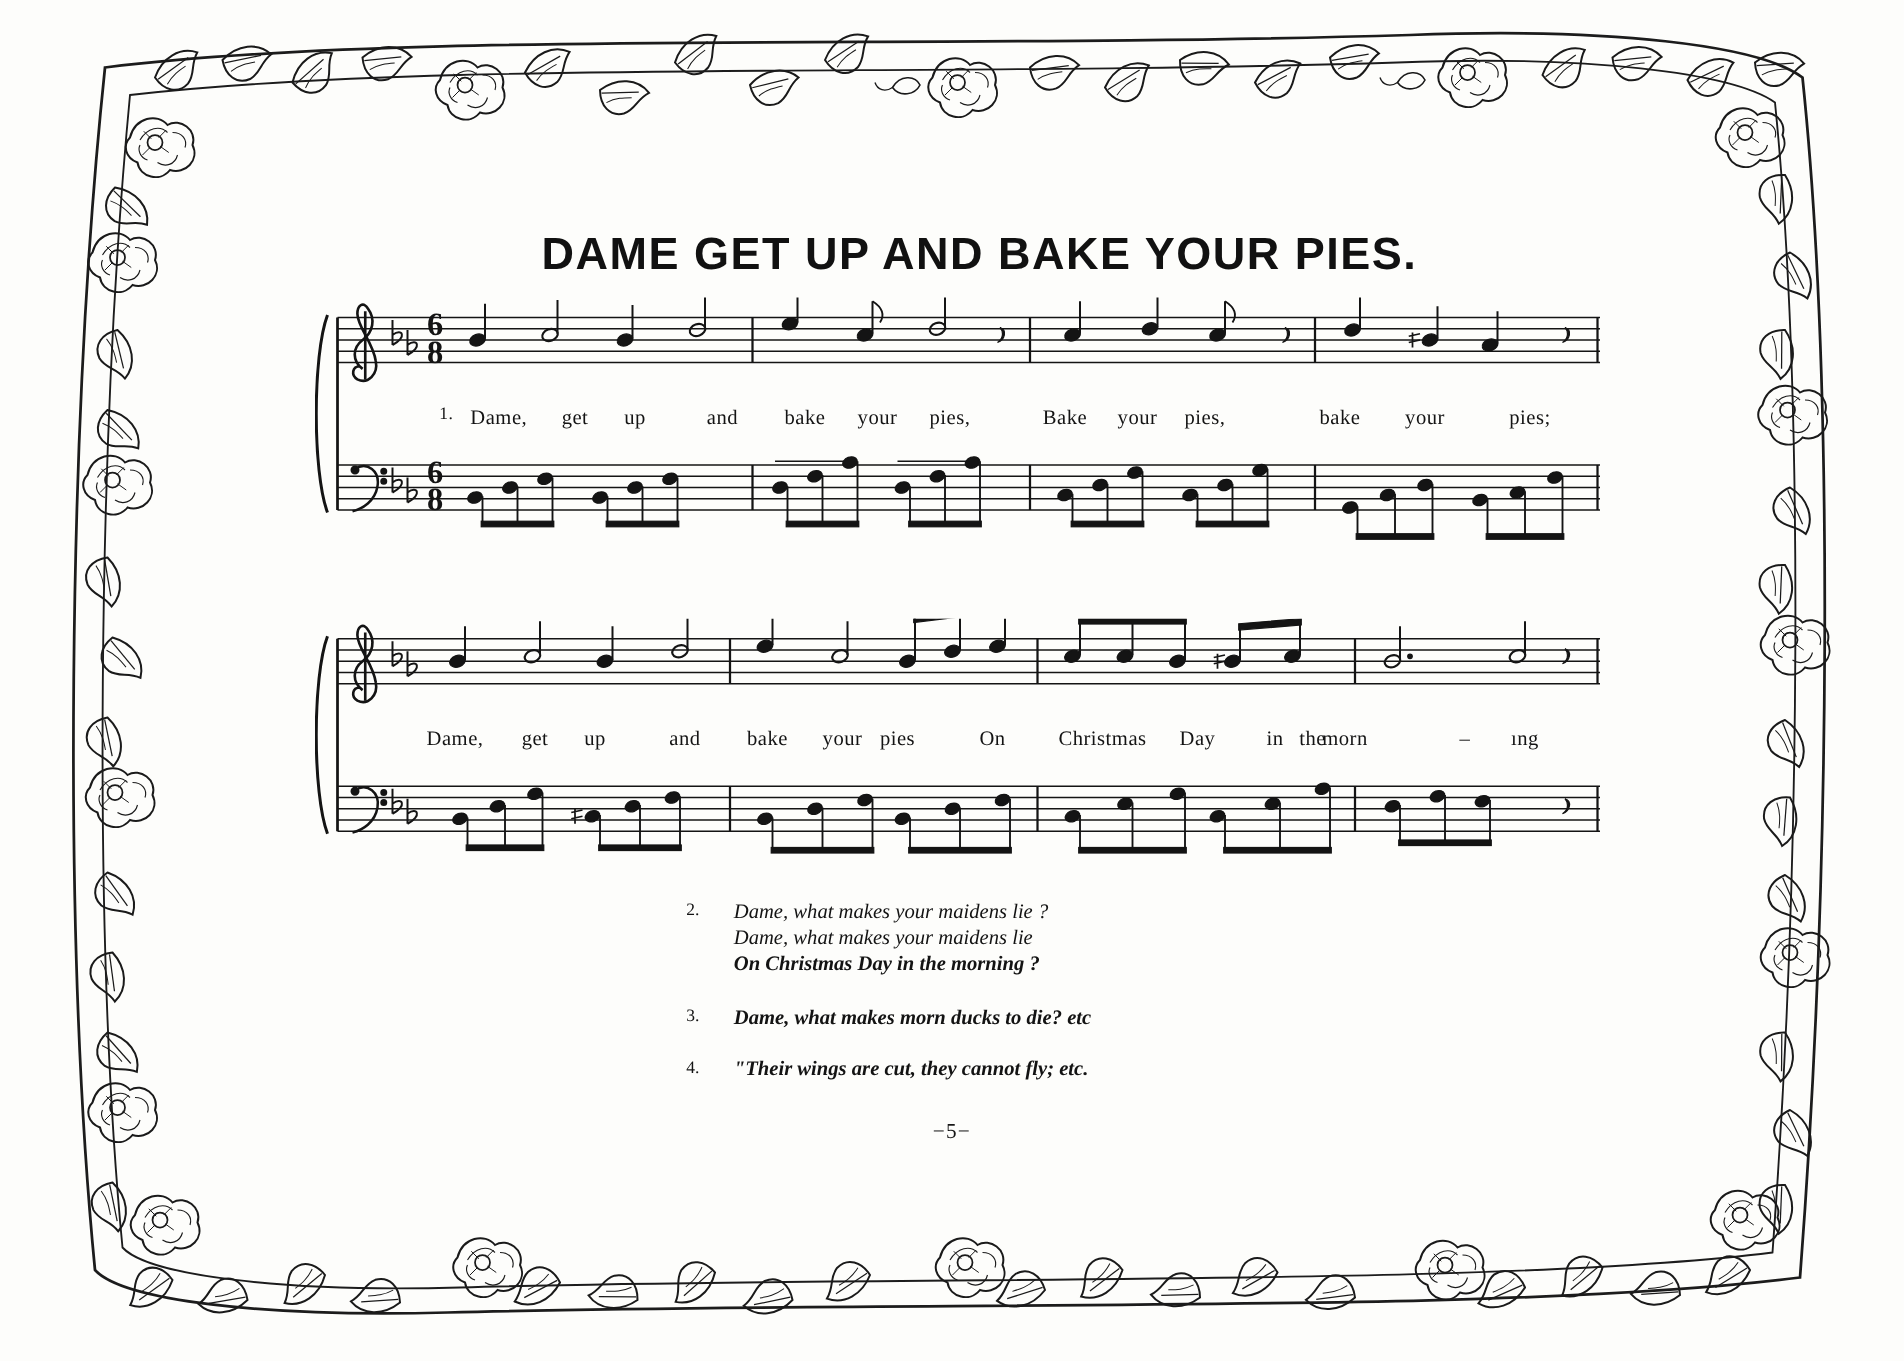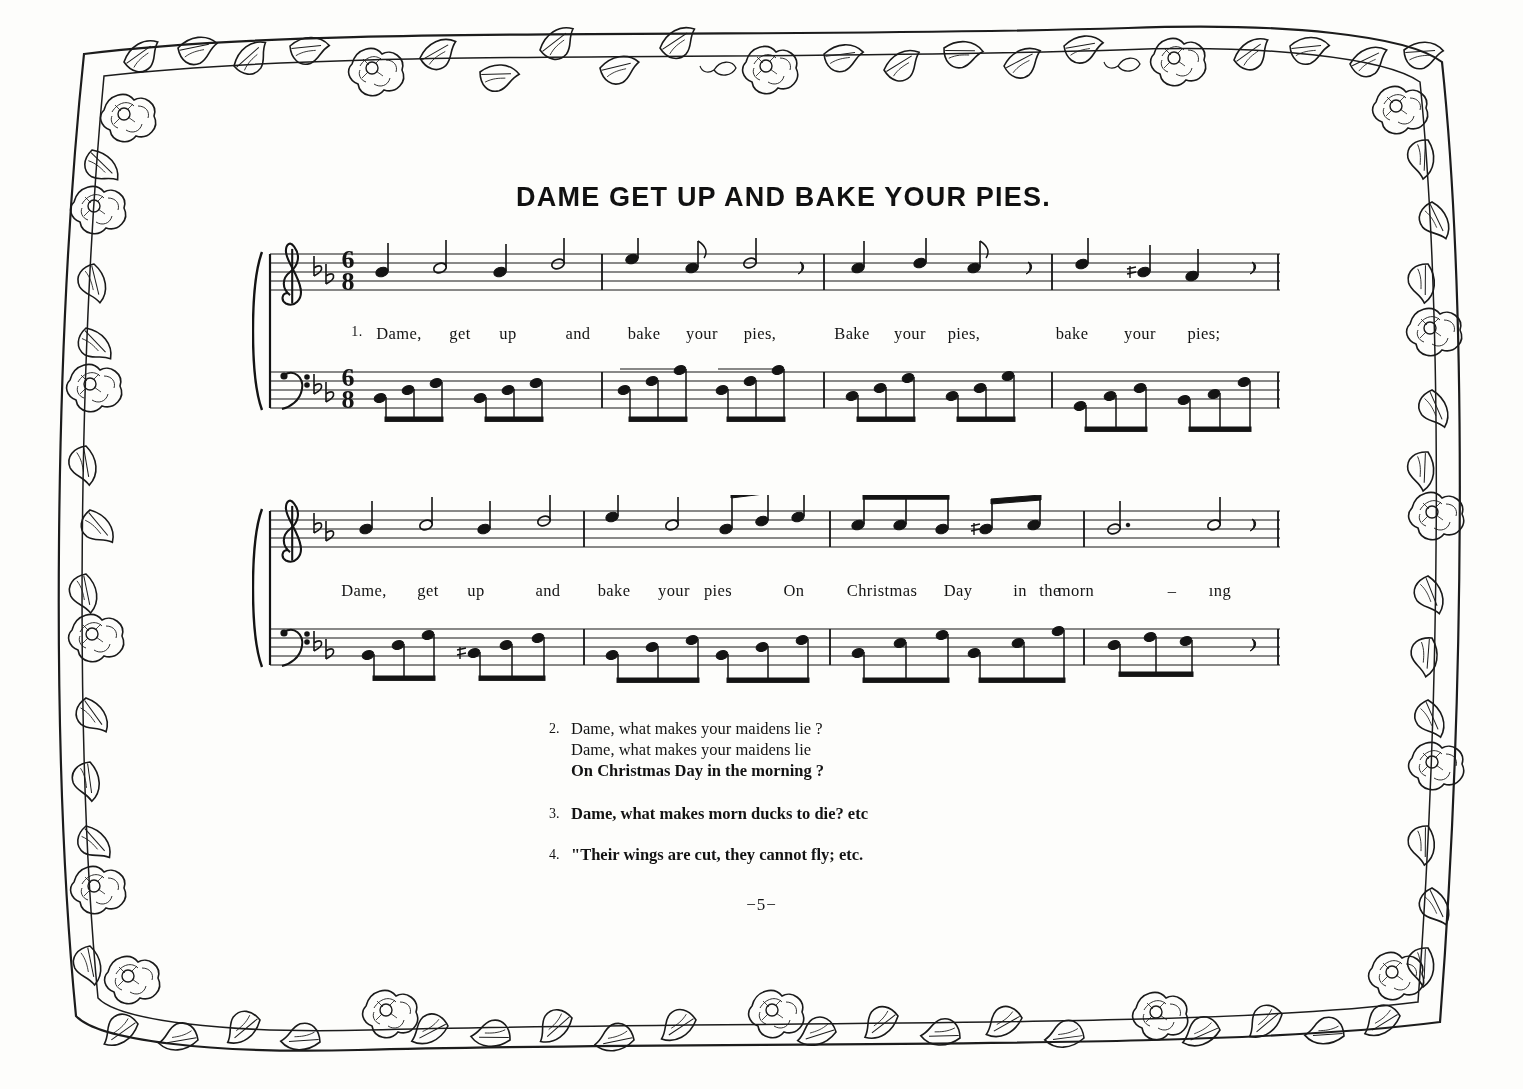--- a/index.html
+++ b/index.html
@@ -33,21 +33,21 @@
   }
 
   
   .title {
     position: absolute;
     left: 0;
     right: 0;
     top: 182px;
     text-align: center;
     font-family: "Liberation Sans", sans-serif;
-    font-size: 27px;
+    font-size: 36px;
     letter-spacing: 1.2px;
     font-weight: 600;
     color: #111;
     margin-left: 44px;
   }
 
   
   .system {
     position: absolute;
     left: 252px;
@@ -98,21 +98,22 @@
   }
   .verse-num {
     position: absolute;
     left: 0;
     top: 0;
     width: 26px;
     font-size: 14px;
     text-align: left;
   }
   .verse-lines {
-    margin-left: 22px;
+    margin-left: 38px;
+    font-style: italic;
   }
   .verse-line { white-space: nowrap; }
   .verse-line.bold { font-weight: 700; }
   .verse.bold-all .verse-line { font-weight: 700; }
 
   .page-number {
     position: absolute;
     left: 0;
     right: 0;
     top: 895px;
@@ -463,21 +464,21 @@
       <span class="lyric-word" style="left:256px">up</span>
       <span class="lyric-word" style="left:326px">and</span>
       <span class="lyric-word" style="left:392px">bake</span>
       <span class="lyric-word" style="left:450px">your</span>
       <span class="lyric-word" style="left:508px">pies,</span>
       <span class="lyric-word" style="left:600px">Bake</span>
       <span class="lyric-word" style="left:658px">your</span>
       <span class="lyric-word" style="left:712px">pies,</span>
       <span class="lyric-word" style="left:820px">bake</span>
       <span class="lyric-word" style="left:888px">your</span>
-      <span class="lyric-word" style="left:952px">pies;</span>
+      <span class="lyric-word" style="left:972px">pies;</span>
     </div>
   </div>
 
   <div class="system" id="system-2">
     <svg class="stave-svg" width="1040" height="200" viewBox="0 0 1040 200" xmlns="http://www.w3.org/2000/svg">
       <g stroke="#141414" stroke-width="1.1" fill="none">
         <line x1="18" y1="16" x2="1028" y2="16"></line>
         <line x1="18" y1="25" x2="1028" y2="25"></line>
         <line x1="18" y1="34" x2="1028" y2="34"></line>
         <line x1="18" y1="43" x2="1028" y2="43"></line>

